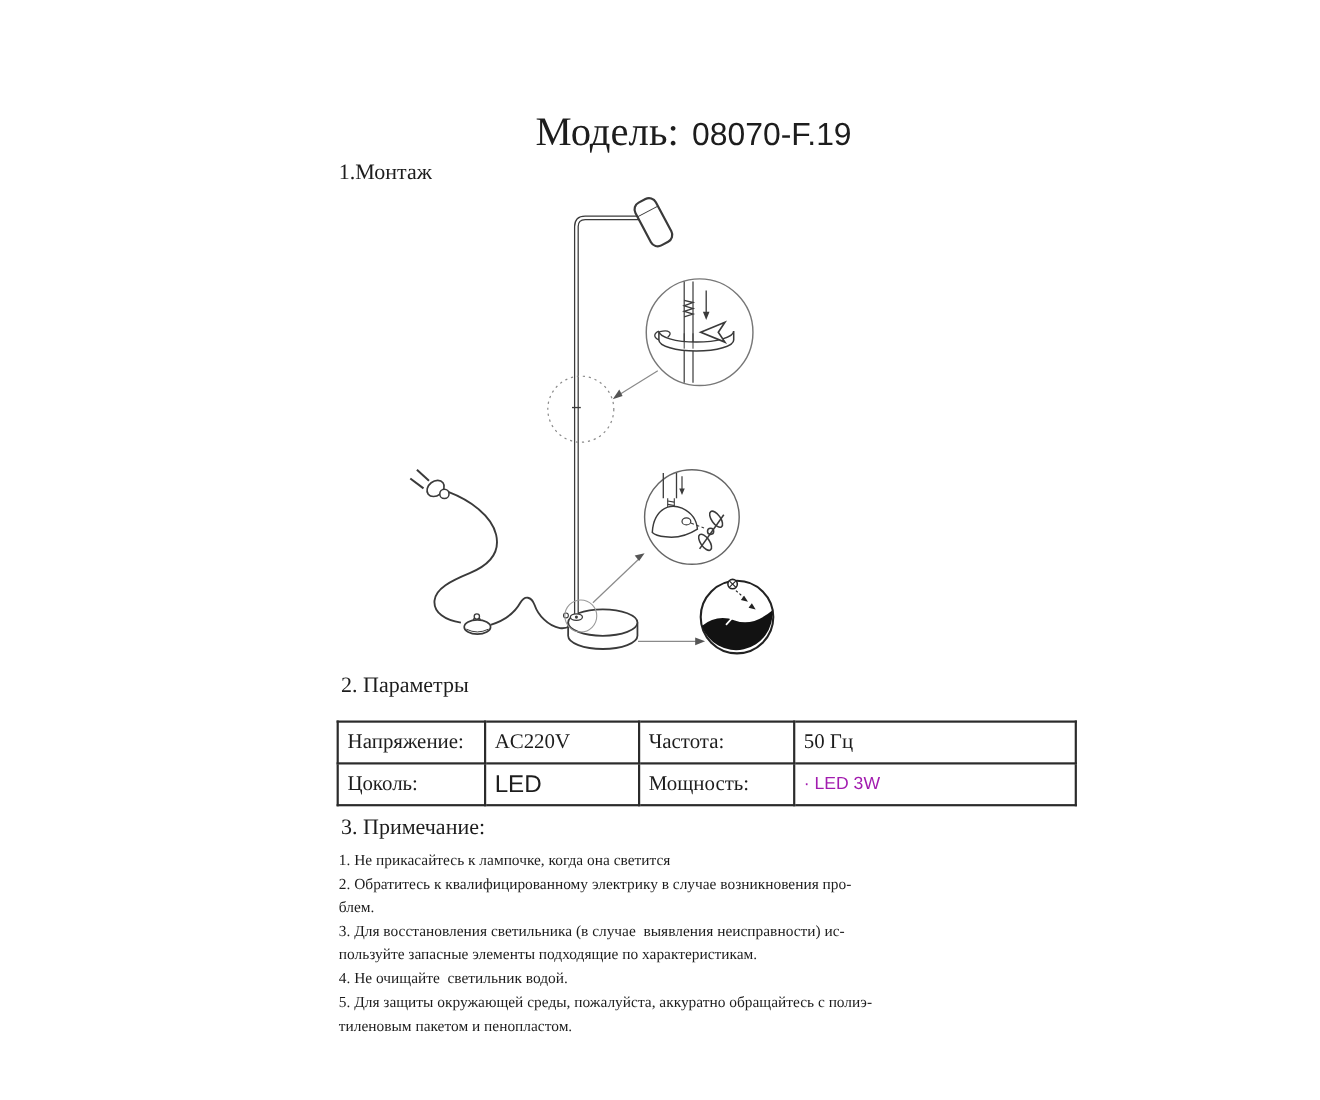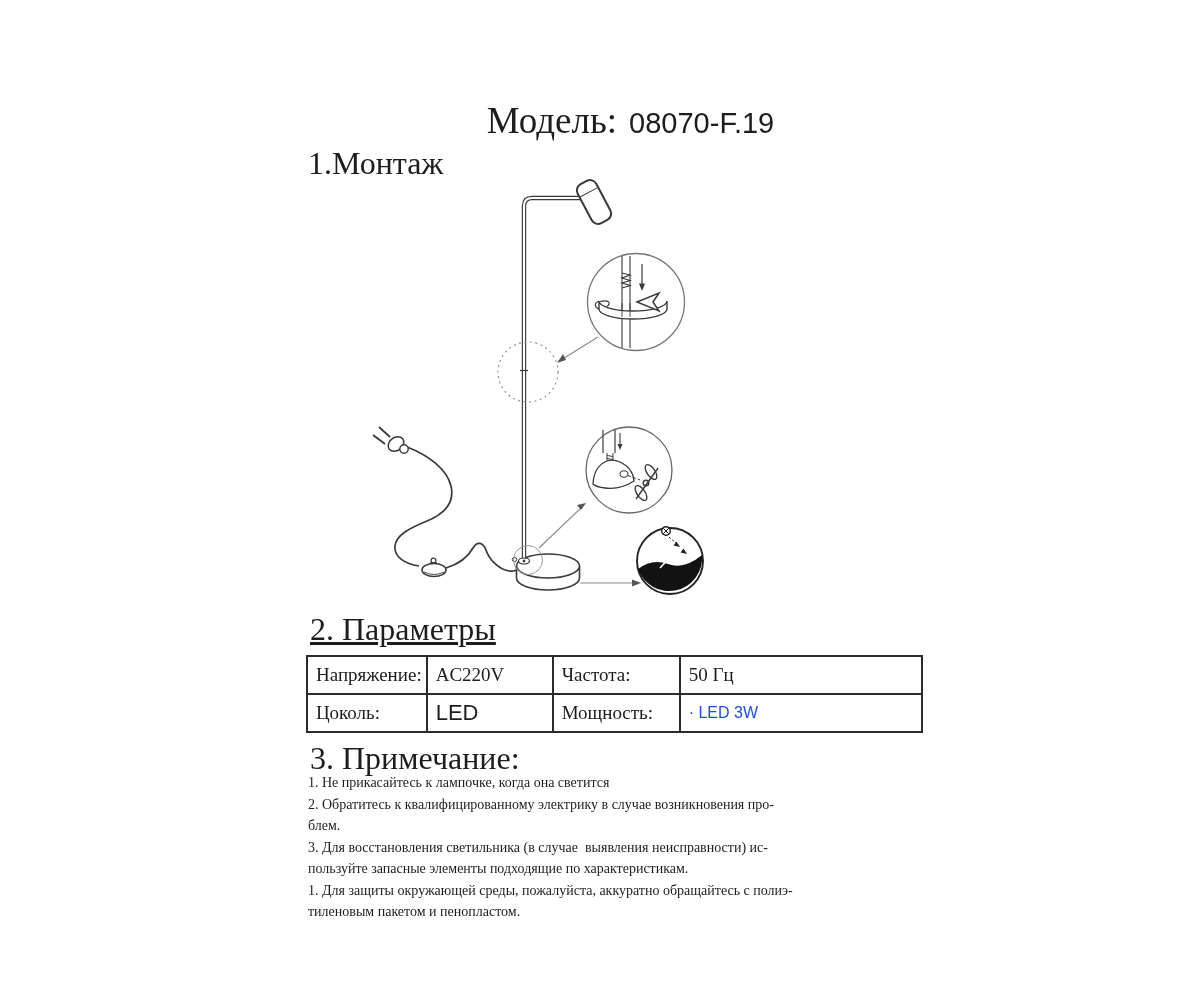--- a/index.html
+++ b/index.html
@@ -5,32 +5,32 @@
   html,body{margin:0;padding:0;background:#ffffff;}
   .page{position:relative;width:1200px;height:1000px;background:#ffffff;overflow:hidden;
         font-family:"Liberation Serif","DejaVu Serif",serif;color:#1d1d1d;}
   .title{position:absolute;left:0;top:53px;width:100%;text-align:center;
          font-size:42px;line-height:1;letter-spacing:0.5px;}
   .model-line{position:absolute;left:0;top:102px;width:100%;display:flex;
               justify-content:center;align-items:baseline;gap:12px;
               padding-left:61px;box-sizing:border-box;}
   .model-label{font-size:37px;line-height:1;}
   .model-value{font-family:"Liberation Sans","DejaVu Sans",sans-serif;font-size:29px;line-height:1;}
-  .sec{position:absolute;font-size:32px;line-height:1.1;white-space:pre;}
+  .sec{position:absolute;font-size:20px;line-height:1.1;white-space:pre;}
   .sec-1{left:308px;top:146px;}
-  .sec-2{left:310px;top:612px;text-decoration:underline;}
+  .sec-2{left:310px;top:612px;}
   .sec-3{left:310px;top:741px;}
   .diagram{position:absolute;left:0;top:0;}
   table.params{position:absolute;left:306px;top:655px;border-collapse:collapse;
                table-layout:fixed;font-size:19px;}
-  table.params td{border:2px solid #2b2b2b;height:36px;padding:0 4px 0 8px;
+  table.params td{border:2px solid #2b2b2b;height:36px;padding:0 18px 0 8px;
                   vertical-align:middle;white-space:pre;}
   td.c1{width:101px;} td.c2{width:112px;} td.c3{width:113px;} td.c4{width:228px;margin-top:23px;}
   td.sans{font-family:"Liberation Sans","DejaVu Sans",sans-serif;font-size:22px;}
-  td.small{font-size:16px;color:#1d4ed8;}
+  td.small{font-size:16px;color:#a21caf;}
   .notes{position:absolute;left:308px;top:772px;font-size:14px;line-height:21.5px;}
   .note-line{white-space:pre;}
 </style>
 </head>
 <body>
 
 <div class="page">
 
 
   <div class="model-line">
@@ -180,17 +180,18 @@
     </table>
 
   <div class="sec sec-3">3. Примечание:</div>
 
   <div class="notes">
     <div class="note-line">1. Не прикасайтесь к лампочке, когда она светится</div>
     <div class="note-line">2. Обратитесь к квалифицированному электрику в случае возникновения про-</div>
     <div class="note-line">блем.</div>
     <div class="note-line">3. Для восстановления светильника (в случае  выявления неисправности) ис-</div>
     <div class="note-line">пользуйте запасные элементы подходящие по характеристикам.</div>
-    <div class="note-line">1. Для защиты окружающей среды, пожалуйста, аккуратно обращайтесь с полиэ-</div>
+    <div class="note-line">4. Не очищайте  светильник водой.</div>
+    <div class="note-line">5. Для защиты окружающей среды, пожалуйста, аккуратно обращайтесь с полиэ-</div>
     <div class="note-line">тиленовым пакетом и пенопластом.</div>
   </div>
 
 </div>
 
 </body></html>

